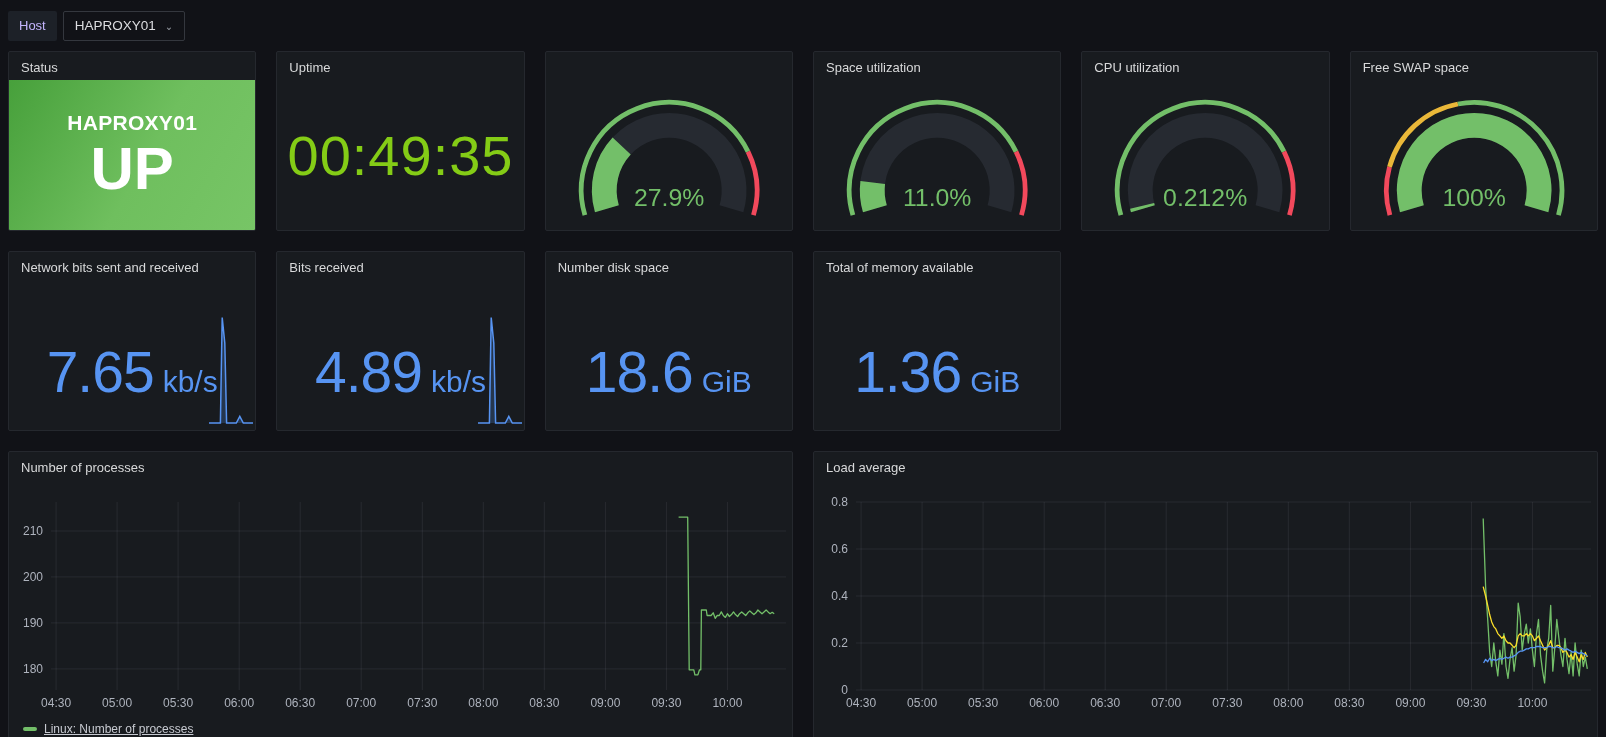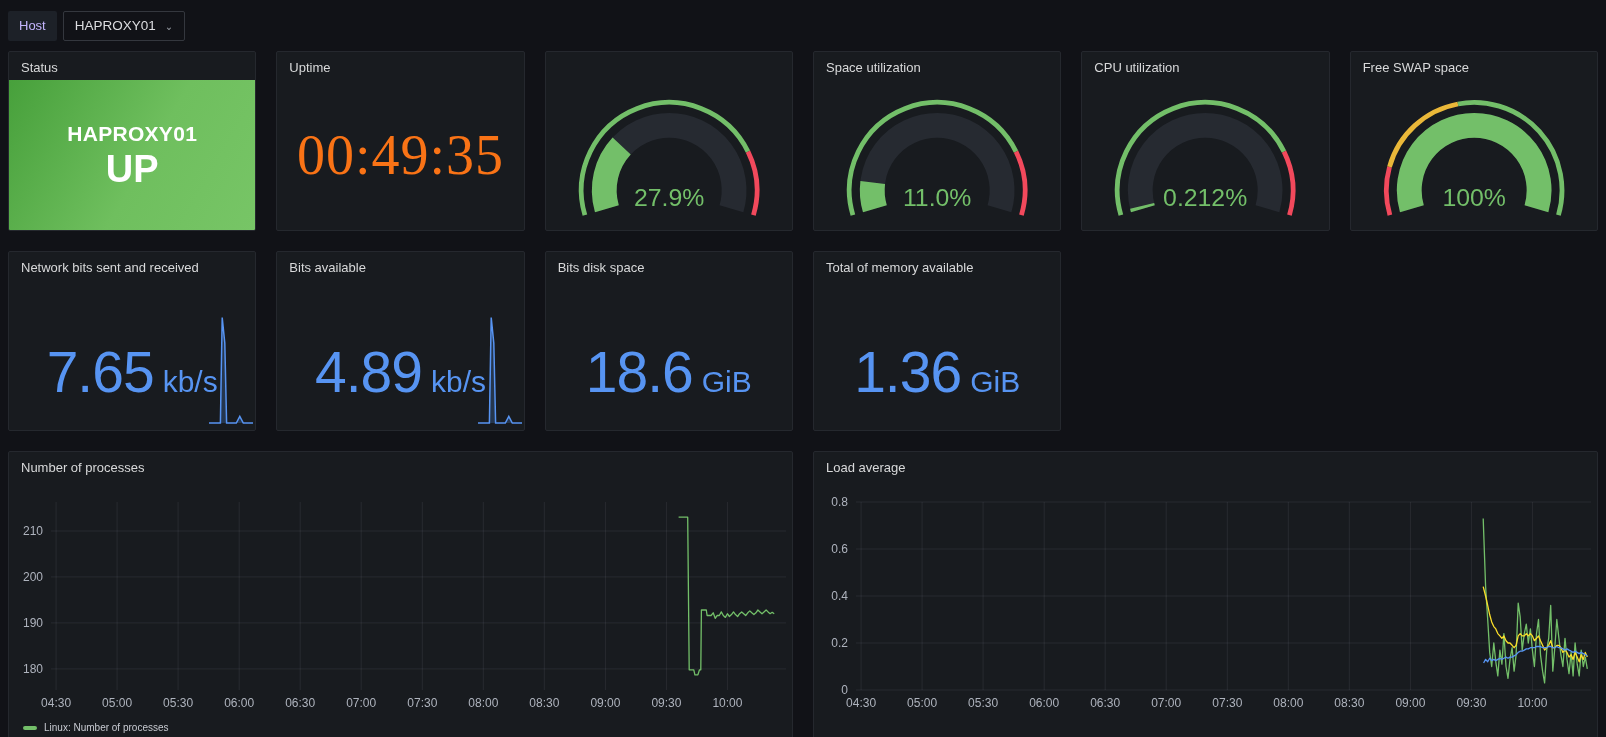--- a/index.html
+++ b/index.html
@@ -16,36 +16,36 @@
     grid-template-columns:repeat(6,1fr); grid-template-rows:180px 180px 296px; }
   .panel { position:relative; background:#181b1f; border:1px solid #25282e;
     border-radius:2px; overflow:hidden; }
   .ptitle { padding:8px 12px 0; font-size:13px; font-weight:500; color:#d8d9da;
     white-space:nowrap; cursor:pointer; }
   .r3a { grid-area:3/1/4/4; } .r3b { grid-area:3/4/4/7; }
   .status-fill { position:absolute; left:0; right:0; top:28px; bottom:0;
     background:linear-gradient(120deg,#47a03b 0%,#6fbf5e 55%,#77c566 100%);
     display:flex; flex-direction:column; align-items:center; justify-content:center; gap:4px; }
   .status-host { color:#fff; font-size:21px; font-weight:600; letter-spacing:.3px; }
-  .status-state { color:#fff; font-size:38px; font-weight:700; line-height:1; }
+  .status-state { color:#fff; font-size:60px; font-weight:700; line-height:1; }
   .center-area { position:absolute; left:0; right:0; top:28px; bottom:0;
     display:flex; align-items:center; justify-content:center; }
-  .uptime-value { color:#f97316; font-size:56px; font-weight:400; letter-spacing:1px;font-family:Liberation Serif, serif; }
+  .uptime-value { color:#84cc16; font-size:56px; font-weight:400; letter-spacing:1px; }
   .stat-wrap { display:flex; align-items:baseline; gap:9px; color:#5794f2;margin-top:33px; }
   .stat-num { font-size:57px; font-weight:500; letter-spacing:-1px; }
   .stat-unit { font-size:30px; font-weight:500; }
   .spark { position:absolute; right:1px; bottom:1px; }
   .gauge-wrap { position:absolute; left:0; right:0; top:28px; bottom:0;
     display:flex; align-items:flex-start; justify-content:center; }
   .gauge-value-text { font-size:26px; font-weight:500; }
   .chart-svg { display:block; }
   .legend { display:flex; gap:18px; padding:3px 14px 0; align-items:center; }
   .legend-item { display:flex; align-items:center; gap:7px; cursor:pointer; }
   .legend-swatch { width:14px; height:4px; border-radius:2px; }
-  .legend-label { font-size:10px; color:#c7cad1; }
+  .legend-label { font-size:12px; color:#c7cad1;text-decoration:underline; }
 </style>
 </head>
 <body>
 
 <div class="topbar">
   <div class="var-label">Host</div>
   <div class="var-value">
     <span>HAPROXY01</span>
     <span class="caret">⌄</span>
   </div>
@@ -128,35 +128,35 @@
         <span class="stat-unit">kb/s</span>
       </div>
     </div>
     <div class="spark"><svg width="46" height="119">
           <polygon points="1.0,117.0 12.4,117.0 14.2,11.6 16.8,37.1 18.6,117.0 28.3,117.0 31.8,110.3 35.3,117.0 45.0,117.0 45.0,117 1,117" fill="rgba(87,148,242,0.22)"></polygon>
           <polyline points="1.0,117.0 12.4,117.0 14.2,11.6 16.8,37.1 18.6,117.0 28.3,117.0 31.8,110.3 35.3,117.0 45.0,117.0" fill="none" stroke="#5794f2" stroke-width="1.5"></polyline>
         </svg></div>
   </div>
 
   <div class="panel">
-    <div class="ptitle">Bits available</div>
+    <div class="ptitle">Bits received</div>
     <div class="center-area">
       <div class="stat-wrap">
         <span class="stat-num">4.89</span>
         <span class="stat-unit">kb/s</span>
       </div>
     </div>
     <div class="spark"><svg width="46" height="119">
           <polygon points="1.0,117.0 12.4,117.0 14.2,11.6 16.8,37.1 18.6,117.0 28.3,117.0 31.8,110.3 35.3,117.0 45.0,117.0 45.0,117 1,117" fill="rgba(87,148,242,0.22)"></polygon>
           <polyline points="1.0,117.0 12.4,117.0 14.2,11.6 16.8,37.1 18.6,117.0 28.3,117.0 31.8,110.3 35.3,117.0 45.0,117.0" fill="none" stroke="#5794f2" stroke-width="1.5"></polyline>
         </svg></div>
   </div>
 
   <div class="panel">
-    <div class="ptitle">Bits disk space</div>
+    <div class="ptitle">Number disk space</div>
     <div class="center-area">
       <div class="stat-wrap">
         <span class="stat-num">18.6</span>
         <span class="stat-unit">GiB</span>
       </div>
     </div>
   </div>
 
   <div class="panel">
     <div class="ptitle">Total of memory available</div>

